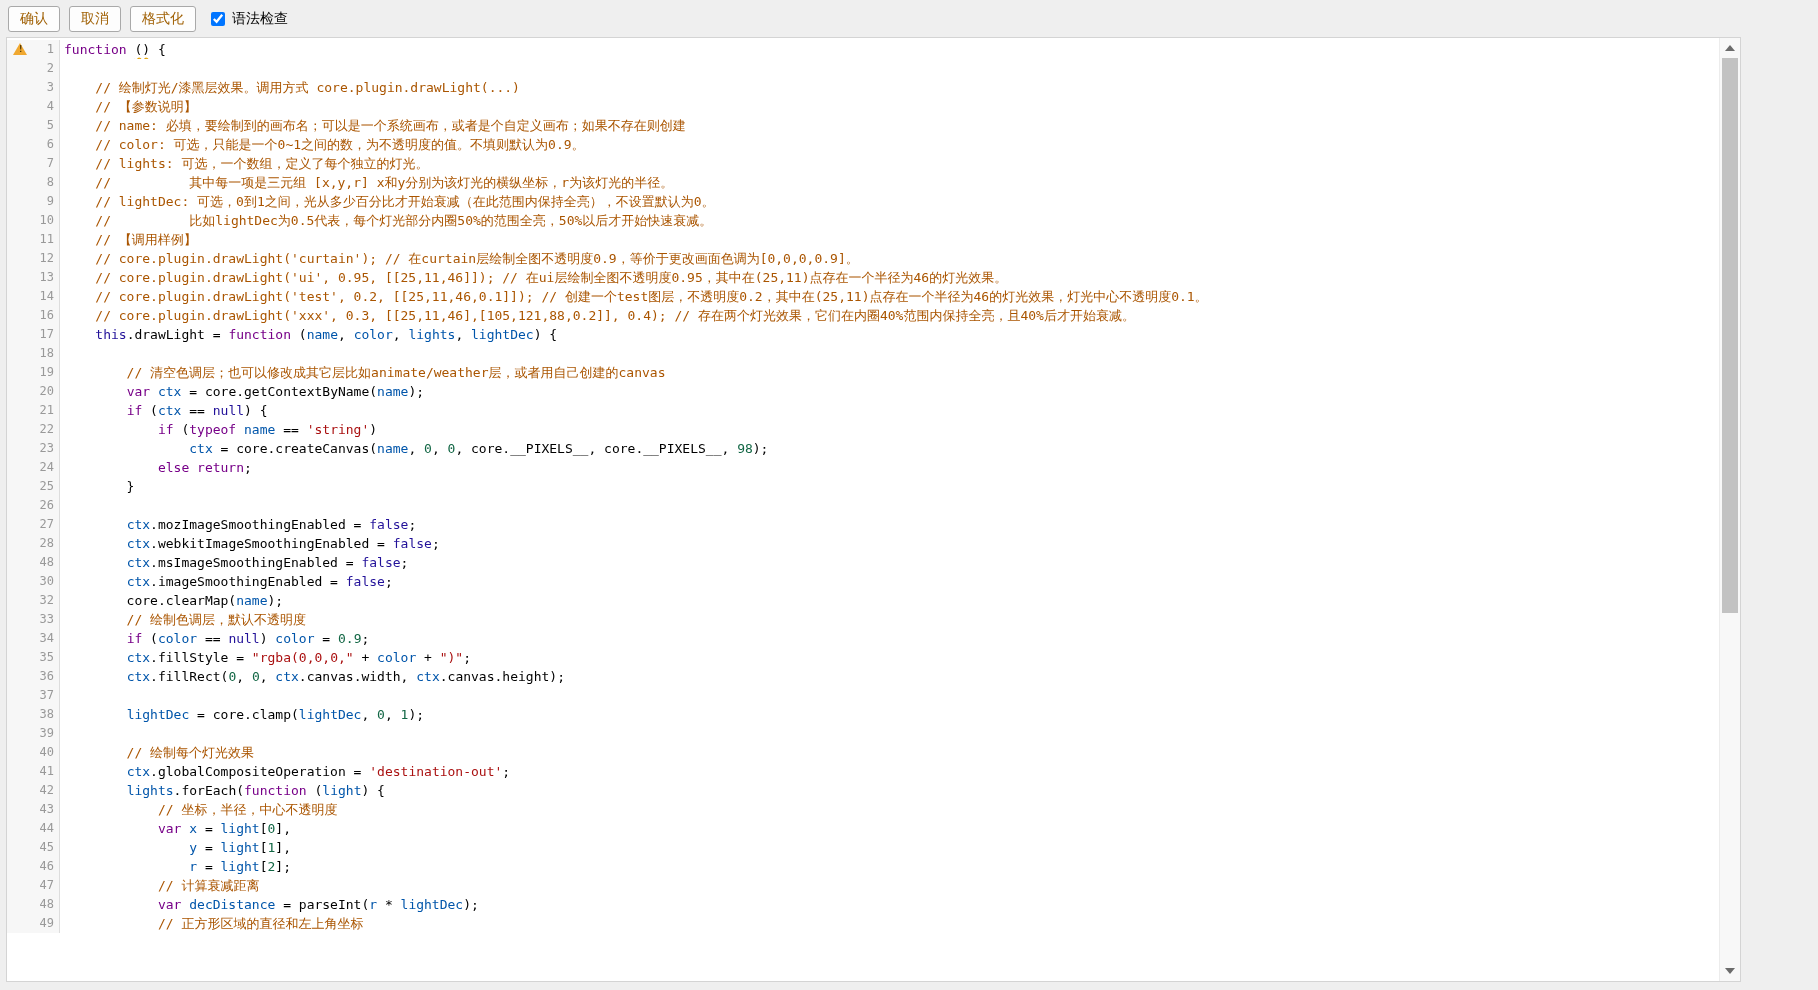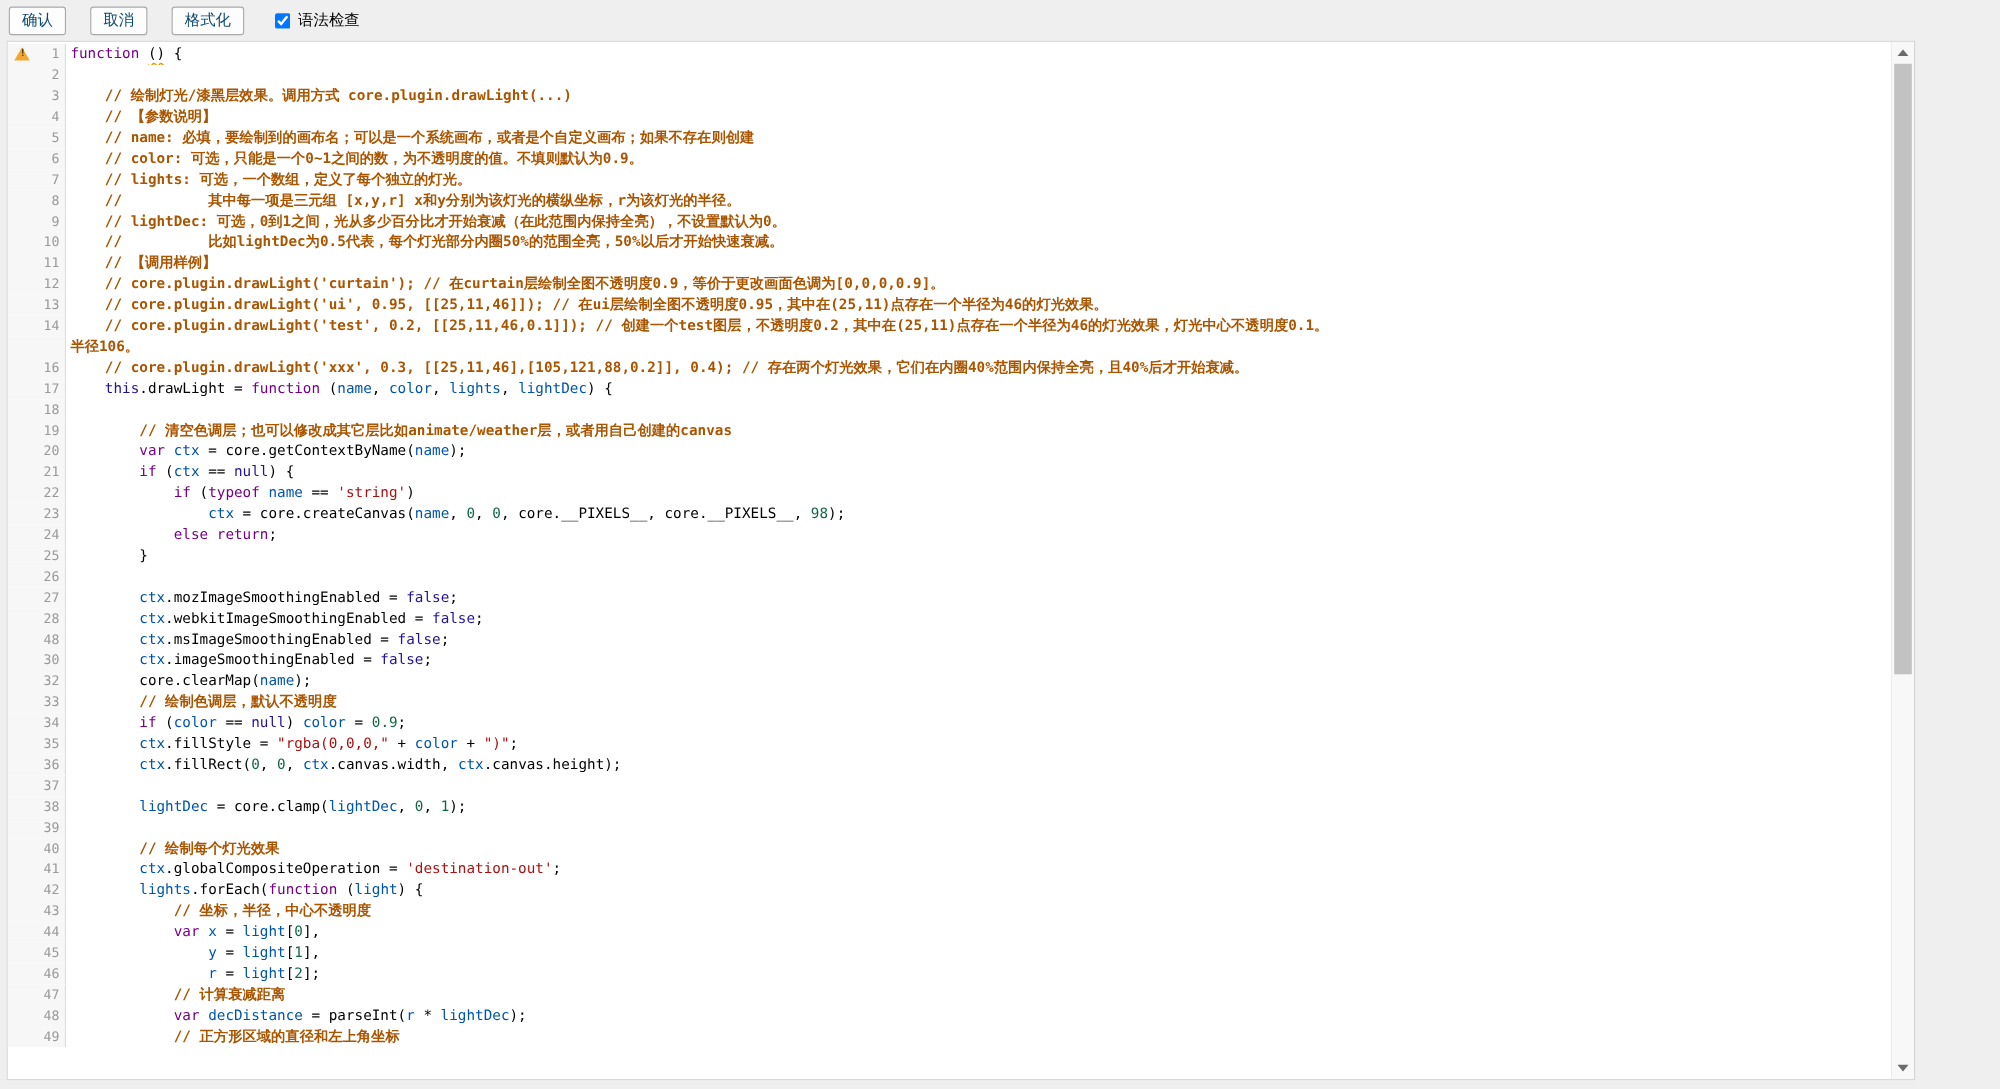--- a/index.html
+++ b/index.html
@@ -1,38 +1,38 @@
 <!DOCTYPE html>
 <html style="--plain: #000000; --comment: #aa5500; --keyword: #770088; --variable: #0055aa; --atom: #221199; --number: #116644; --string: #aa1111; --gutter: #999999; --warn: #f0a830;"><head>
 <meta charset="utf-8">
 <style>
   html,body{margin:0;padding:0;width:1818px;height:990px;overflow:hidden;background:#efefef;
     font-family:"Liberation Sans",sans-serif;}
   
   .toolbar{height:37px;display:flex;align-items:center;padding-left:8px;background:#efefef;}
-  .tb-btn{margin-right:22px;padding:3px 11px;font-size:14px;color:#0c4a6e;background:#fdfdfd;
+  .tb-btn{margin-right:9px;padding:3px 11px;font-size:14px;color:#a16207;background:#fdfdfd;
     border:1px solid #a9a9a9;border-radius:3px;font-family:"Liberation Sans",sans-serif;cursor:pointer;}
   .cb-wrap{display:flex;align-items:center;margin-left:6px;}
   .cb-wrap input{width:14px;height:14px;margin:0 7px 0 0;}
   .cb-label{font-size:14px;color:#000;}
   
   .editor{position:absolute;left:6px;top:37px;width:1735px;height:945px;background:#fff;
     border:1px solid #d4d4d4;box-sizing:border-box;overflow:hidden;}
   .rows{position:absolute;left:0;top:2px;right:21px;bottom:0;font-family:"DejaVu Sans Mono",monospace;
     font-size:13px;line-height:19px;}
   .row{display:flex;height:19px;}
   .gutter-cell{flex:0 0 52px;position:relative;background:#f7f7f7;border-right:1px solid #dddddd;}
   .ln{position:absolute;right:5px;top:0;width:30px;text-align:right;color:var(--gutter);font-size:12px;}
   .warn-icon{position:absolute;left:6px;top:3px;width:0;height:0;
     border-left:7px solid transparent;border-right:7px solid transparent;border-bottom:12px solid var(--warn);}
   .warn-icon::after{content:"!";position:absolute;left:-2px;top:0px;font-size:9px;line-height:12px;
     font-weight:bold;color:#4a3200;}
   .code-cell{flex:1;padding-left:4px;white-space:pre;overflow:hidden;}
   .tok-pl{color:var(--plain);}
-  .tok-cm{color:var(--comment);font-weight:bold;}
+  .tok-cm{color:var(--comment);}
   .tok-kw{color:var(--keyword);}
   .tok-v2{color:var(--variable);}
   .tok-at{color:var(--atom);}
   .tok-num{color:var(--number);}
   .tok-str{color:var(--string);}
   .tok-lint{color:var(--plain);text-decoration:underline wavy #e2a000;text-underline-offset:3px;}
   
   .sbar{position:absolute;top:0;right:0;width:21px;height:100%;background:#f8f8f8;border-left:1px solid #ececec;box-sizing:border-box;}
   .sb-arrow-up{width:0;height:0;margin:7px auto 5px auto;
     border-left:5px solid transparent;border-right:5px solid transparent;border-bottom:6px solid #6b6b6b;}
@@ -135,26 +135,20 @@
         <div class="code-cell"><span class="tok-cm">    // core.plugin.drawLight('ui', 0.95, [[25,11,46]]); // 在ui层绘制全图不透明度0.95，其中在(25,11)点存在一个半径为46的灯光效果。</span></div>
       </div>
       <div class="row">
         <div class="gutter-cell">
           <span class="ln">14</span>
         </div>
         <div class="code-cell"><span class="tok-cm">    // core.plugin.drawLight('test', 0.2, [[25,11,46,0.1]]); // 创建一个test图层，不透明度0.2，其中在(25,11)点存在一个半径为46的灯光效果，灯光中心不透明度0.1。</span></div>
       </div>
       <div class="row">
         <div class="gutter-cell">
-          <span class="ln"></span>
-        </div>
-        <div class="code-cell"><span class="tok-cm">半径106。</span></div>
-      </div>
-      <div class="row">
-        <div class="gutter-cell">
           <span class="ln">16</span>
         </div>
         <div class="code-cell"><span class="tok-cm">    // core.plugin.drawLight('xxx', 0.3, [[25,11,46],[105,121,88,0.2]], 0.4); // 存在两个灯光效果，它们在内圈40%范围内保持全亮，且40%后才开始衰减。</span></div>
       </div>
       <div class="row">
         <div class="gutter-cell">
           <span class="ln">17</span>
         </div>
         <div class="code-cell"><span class="tok-pl">    </span><span class="tok-at">this</span><span class="tok-pl">.drawLight = </span><span class="tok-kw">function</span><span class="tok-pl"> (</span><span class="tok-v2">name</span><span class="tok-pl">, </span><span class="tok-v2">color</span><span class="tok-pl">, </span><span class="tok-v2">lights</span><span class="tok-pl">, </span><span class="tok-v2">lightDec</span><span class="tok-pl">) {</span></div>
       </div>

